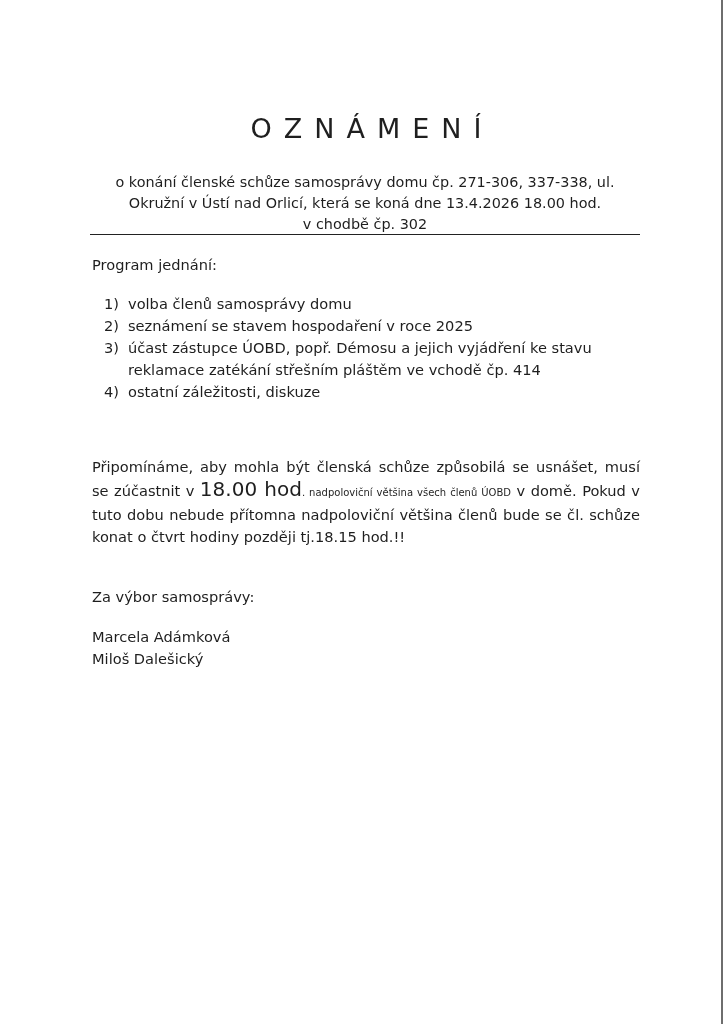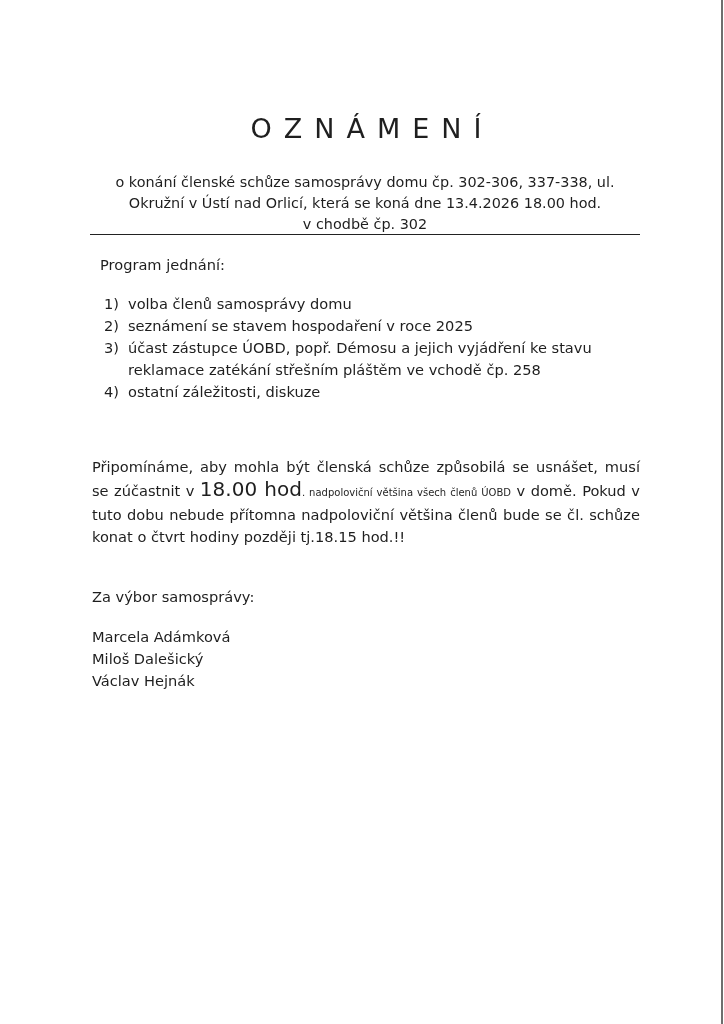--- a/index.html
+++ b/index.html
@@ -16,21 +16,21 @@
     padding-left: 20px; box-sizing: border-box;
   }
   .subtitle {
     position: absolute; left: 90px; width: 550px; top: 172px; text-align: center;
     font-size: 14.4px; line-height: 21px; color: #1e1e1e;
   }
   .rule {
     position: absolute; left: 90px; top: 234px; width: 550px; height: 1px; background: #222;
   }
   .program-heading {
-    position: absolute; left: 100px; top: 256px; font-size: 14.6px; color: #1e1e1e;
+    position: absolute; left: 92px; top: 256px; font-size: 14.6px; color: #1e1e1e;
   }
   .agenda {
     position: absolute; left: 104px; top: 293px; width: 560px; font-size: 14.6px; line-height: 22px;
     margin: 0; padding: 0; list-style: none;
   }
   .agenda li { display: flex; }
   .agenda .num { width: 24px; flex: 0 0 24px; }
   .agenda .txt { flex: 1; }
   .para {
     position: absolute; left: 92px; top: 456px; width: 548px; font-size: 14.6px; line-height: 22px;
@@ -47,49 +47,48 @@
   .names div { white-space: nowrap; }
 </style>
 </head>
 <body>
 
 <div class="scan-edge"></div>
 
 <div class="title">OZNÁMENÍ</div>
 
 <div class="subtitle">
-  <div>o konání členské schůze samosprávy domu čp. 302-306, 337-338, ul.</div>
+  <div>o konání členské schůze samosprávy domu čp. 271-306, 337-338, ul.</div>
   <div>Okružní v Ústí nad Orlicí, která se koná dne 13.4.2026  18.00 hod.</div>
   <div>v chodbě čp. 302</div>
 </div>
 
 <div class="rule"></div>
 
 <div class="program-heading">Program jednání:</div>
 
 <ul class="agenda">
   <li>
     <span class="num">1)</span>
     <span class="txt">volba členů samosprávy domu</span>
   </li>
   <li>
     <span class="num">2)</span>
     <span class="txt">seznámení se stavem hospodaření v roce 2025</span>
   </li>
   <li>
     <span class="num">3)</span>
-    <span class="txt" style="padding-right:40px;">účast zástupce ÚOBD, popř. Démosu a jejich vyjádření ke stavu reklamace zatékání střešním pláštěm ve vchodě čp. 258</span>
+    <span class="txt" style="padding-right:40px;">účast zástupce ÚOBD, popř. Démosu a jejich vyjádření ke stavu reklamace zatékání střešním pláštěm ve vchodě čp. 414</span>
   </li>
   <li>
     <span class="num">4)</span>
     <span class="txt">ostatní záležitosti, diskuze</span>
   </li>
 </ul>
 
 <div class="para"><span>Připomínáme, aby mohla být členská schůze způsobilá se usnášet, musí se zúčastnit v </span><span class="big">18.00 hod</span><span class="small">. nadpoloviční většina všech členů ÚOBD</span><span> v domě. Pokud v tuto dobu nebude přítomna nadpoloviční většina členů bude se čl. schůze konat o čtvrt hodiny později tj.18.15 hod.!!</span></div>
 
 <div class="committee">Za výbor samosprávy:</div>
 
 <div class="names">
   <div>Marcela Adámková</div>
   <div>Miloš Dalešický</div>
-  <div>Václav Hejnák</div>
 </div>
 
 </body></html>

